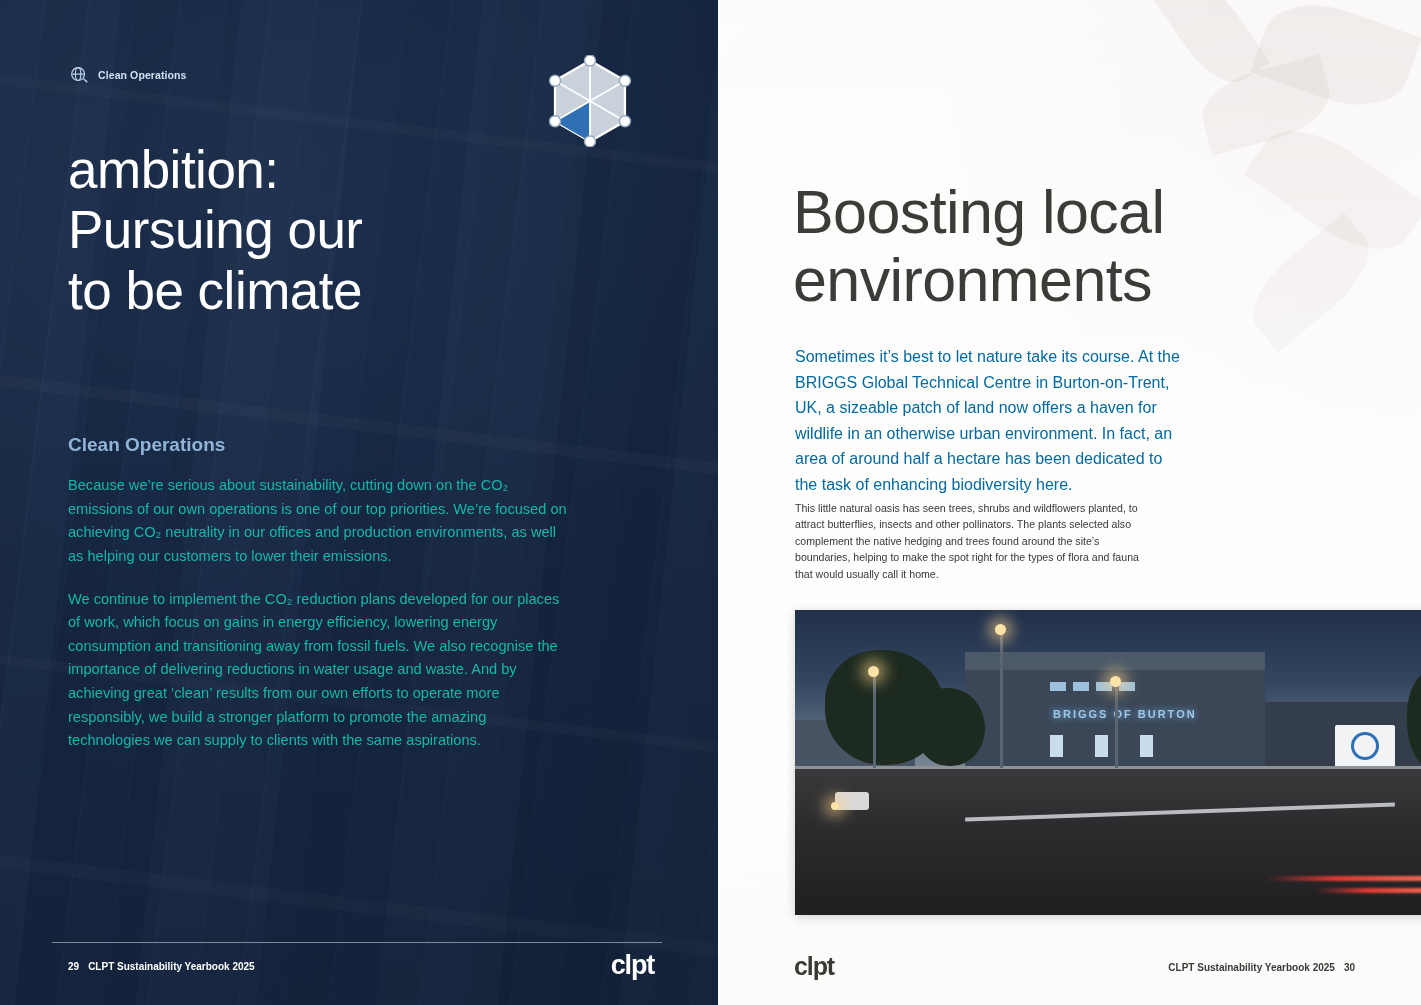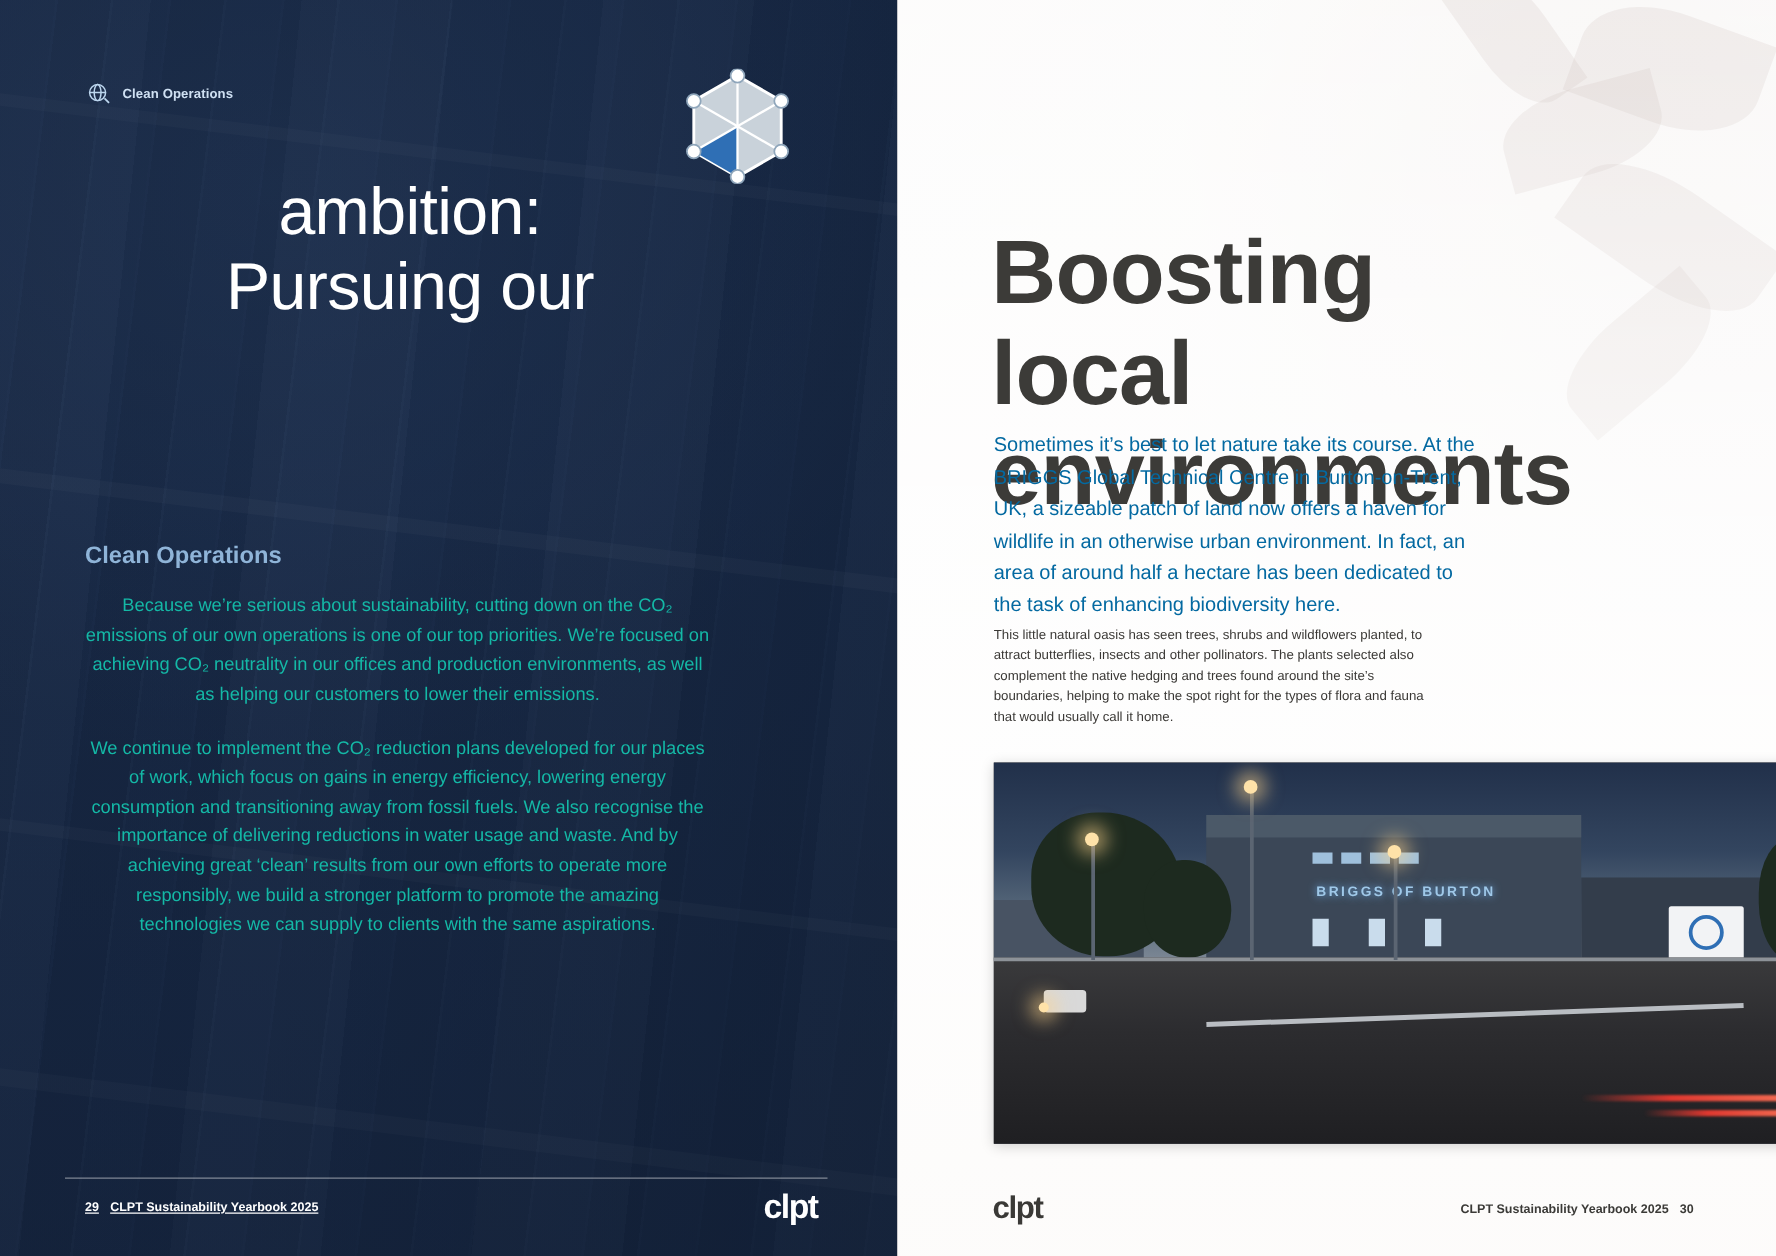--- a/index.html
+++ b/index.html
@@ -53,21 +53,20 @@
     transform: rotate(7deg);
   }
   .tint-overlay {
     position: absolute; inset: 0;
     background: linear-gradient(180deg, rgba(20,36,62,0.58) 0%, rgba(20,36,62,0.50) 40%, rgba(17,30,52,0.62) 100%);
   }
   .left-content {
     position: absolute; inset: 0;
     padding: 12px;
     color: #ffffff;
-    text-align: center;
   }
 
   
   .badge-row {
     position: absolute; left: 68px; top: 64px;
     display: flex; align-items: center; gap: 8px;
   }
   .badge-icon {
     width: 22px; height: 22px;
     display: flex; align-items: center; justify-content: center;
@@ -108,21 +107,21 @@
   .left-body p { margin: 0 0 19px 0; }
 
   .left-rule {
     position: absolute; left: 52px; bottom: 62px;
     width: 610px; height: 1px;
     background: rgba(255,255,255,0.45);
   }
   .left-footer {
     position: absolute; left: 68px; bottom: 33px;
     font-size: 10px; color: #ffffff; font-weight: bold;
-    display: flex; gap: 9px; align-items: baseline; text-decoration: underline;
+    display: flex; gap: 9px; align-items: baseline;
   }
   .logo-clpt {
     position: absolute; right: 64px; bottom: 24px;
     font-size: 27px; font-weight: bold; color: #ffffff;
     letter-spacing: -1.2px;
   }
 
   
   .page-right {
     position: relative;
@@ -145,23 +144,23 @@
     background: rgba(160,136,130,0.16);
   }
   .right-bg-fade {
     position: absolute; inset: 0;
     background: linear-gradient(180deg, rgba(255,255,255,0.30) 0%, rgba(255,255,255,0.62) 38%, rgba(255,255,255,0.80) 62%, rgba(255,255,255,0.55) 100%);
   }
 
   .right-title {
     position: absolute; left: 75px; top: 178px;
     width: 420px;
-    font-size: 72px;
+    font-size: 61px;
     line-height: 1.12;
-    font-weight: 700;
+    font-weight: 400;
     color: #3c3b38;
     letter-spacing: -0.6px;
   }
   .right-lead {
     position: absolute; left: 77px; top: 344px;
     width: 385px;
     font-size: 16px;
     line-height: 1.60;
     color: #0369a1;
   }
@@ -278,20 +277,21 @@
           <circle cx="88" cy="72" r="6" fill="#ffffff" stroke="#8fa6bb" stroke-width="1.5"></circle>
           <circle cx="50" cy="94" r="6" fill="#ffffff" stroke="#8fa6bb" stroke-width="1.5"></circle>
           <circle cx="12" cy="72" r="6" fill="#ffffff" stroke="#8fa6bb" stroke-width="1.5"></circle>
           <circle cx="12" cy="28" r="6" fill="#ffffff" stroke="#8fa6bb" stroke-width="1.5"></circle>
         </svg>
       </div>
 
       <div class="left-title">
         <div>ambition:</div>
         <div>Pursuing our</div>
+        <div>to be climate</div>
       </div>
 
       <div class="left-subtitle">Clean Operations</div>
 
       <div class="left-body">
         <p>Because we’re serious about sustainability, cutting down on the CO₂ emissions of our own operations is one of our top priorities. We’re focused on achieving CO₂ neutrality in our offices and production environments, as well as helping our customers to lower their emissions.</p>
         <p>We continue to implement the CO₂ reduction plans developed for our places of work, which focus on gains in energy efficiency, lowering energy consumption and transitioning away from fossil fuels. We also recognise the importance of delivering reductions in water usage and waste. And by achieving great ‘clean’ results from our own efforts to operate more responsibly, we build a stronger platform to promote the amazing technologies we can supply to clients with the same aspirations.</p>
       </div>
 
       <div class="left-rule"></div>

